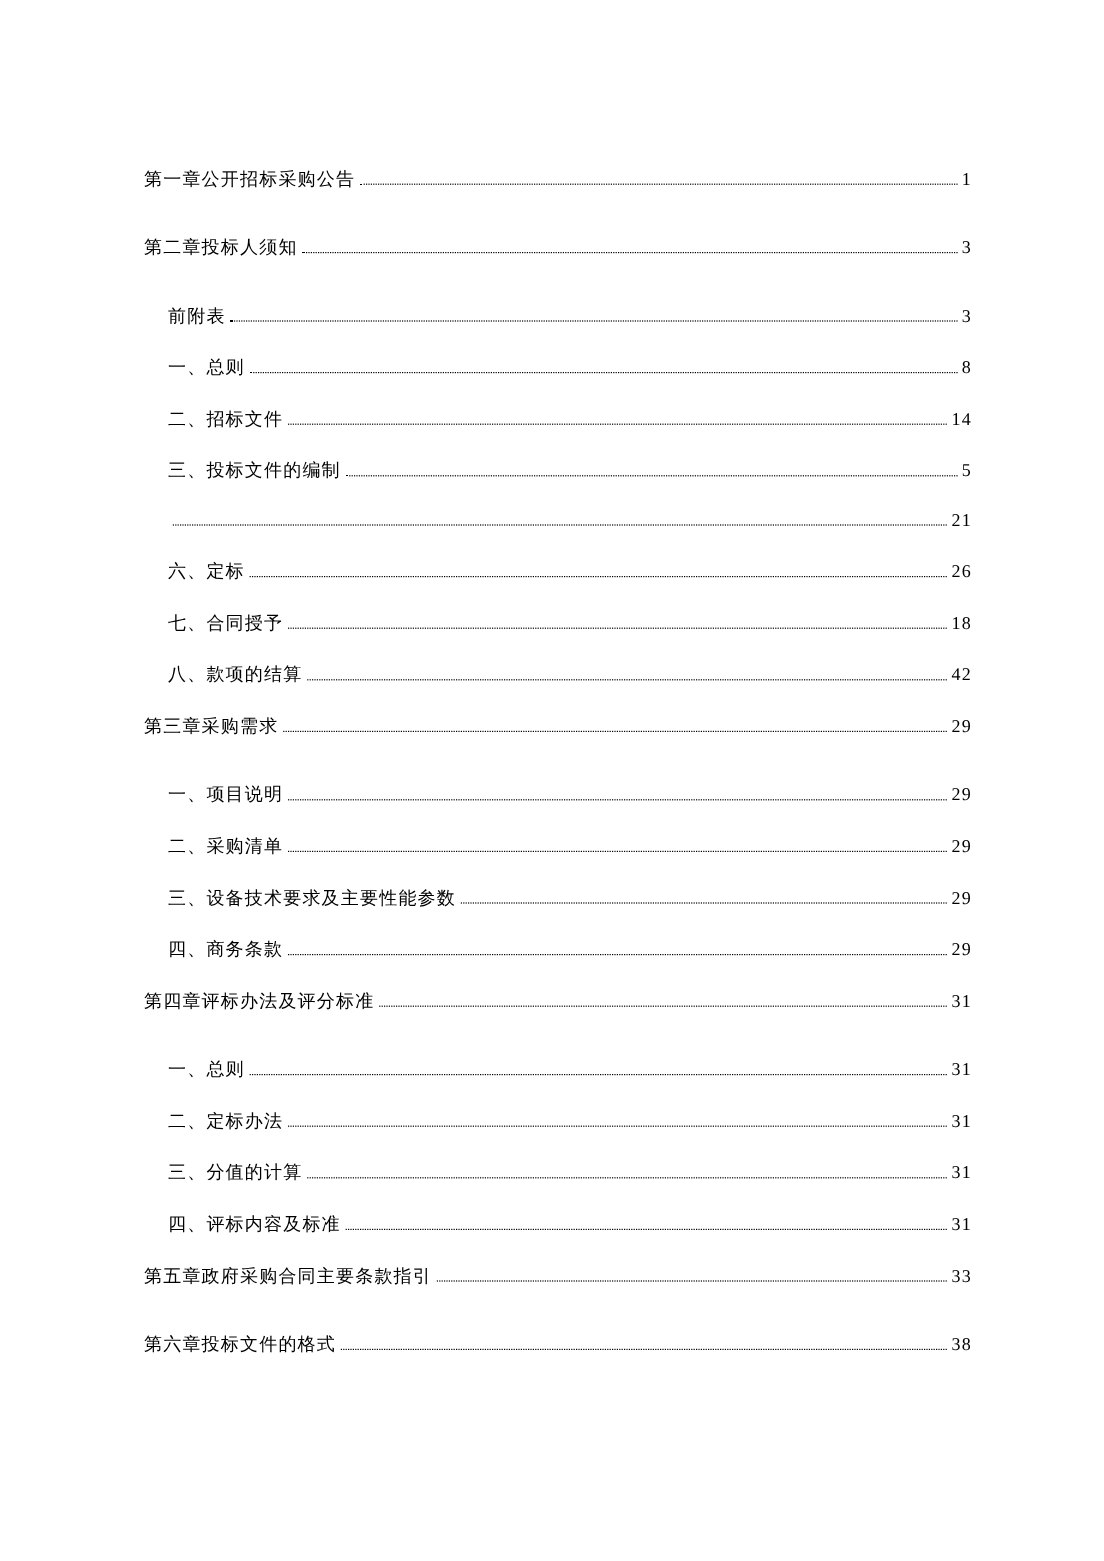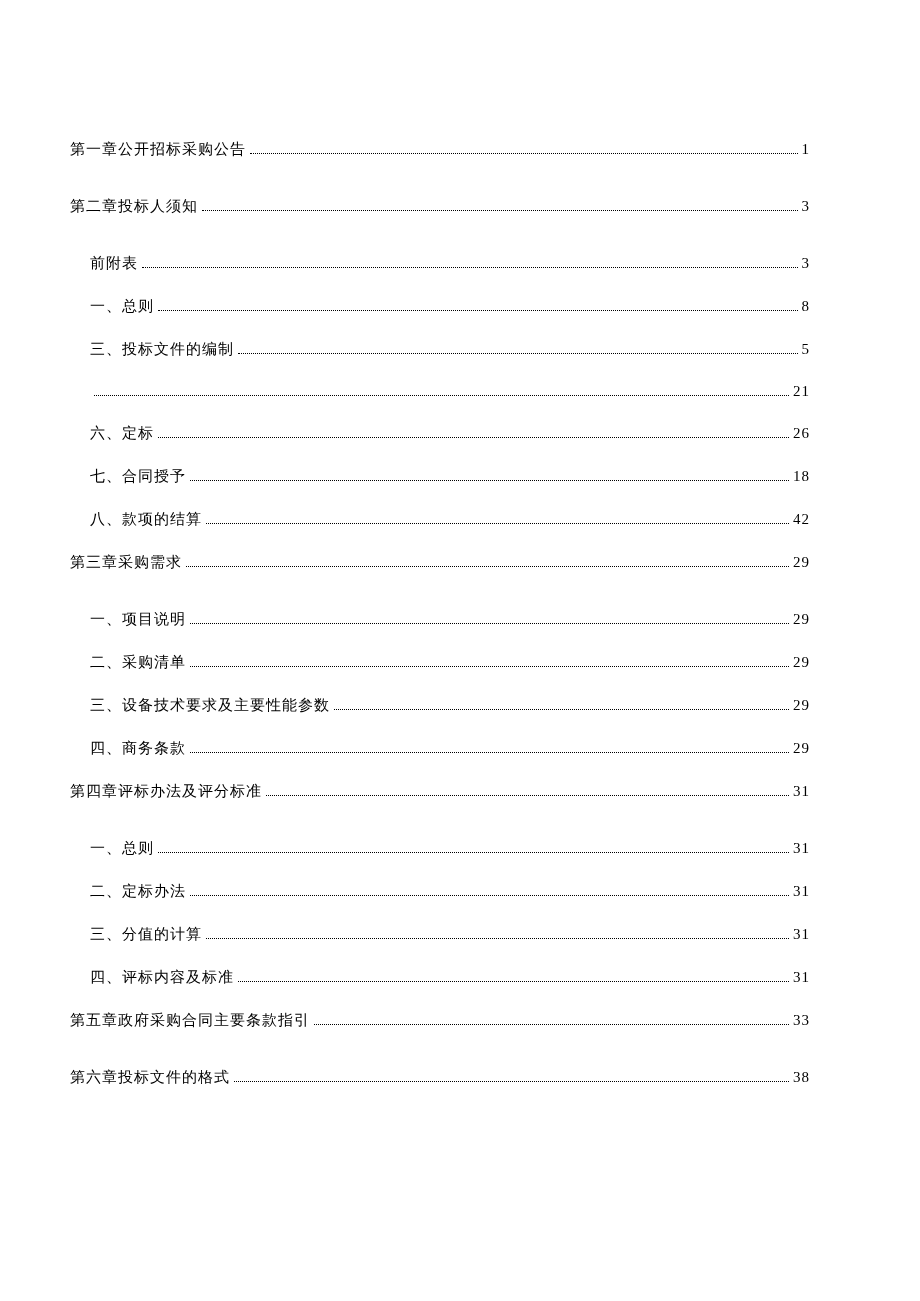--- a/index.html
+++ b/index.html
@@ -4,21 +4,21 @@
   <style>
     body {
       margin: 0;
       padding: 0;
       background: #ffffff;
       font-family: "SimSun", "宋体", serif;
       width: 920px;
       height: 1301px;
     }
     .page {
-      padding: 140px 110px 60px 70px;
+      padding: 140px 110px 60px 120px;
     }
     .toc-entry {
       display: flex;
       align-items: baseline;
       font-size: 15px;
       color: #000;
       margin-bottom: 24px;
       letter-spacing: 1px;
     }
     .toc-entry.level-1 {
@@ -63,20 +63,25 @@
       <span class="toc-dots"></span>
       <span class="toc-page">3</span>
     </div>
 
     <div class="toc-entry level-2">
       <span class="toc-label">一、总则</span>
       <span class="toc-dots"></span>
       <span class="toc-page">8</span>
     </div>
 
+    <div class="toc-entry level-2">
+      <span class="toc-label">二、招标文件</span>
+      <span class="toc-dots"></span>
+      <span class="toc-page">14</span>
+    </div>
 
     <div class="toc-entry level-2">
       <span class="toc-label">三、投标文件的编制</span>
       <span class="toc-dots"></span>
       <span class="toc-page">5</span>
     </div>
 
     <div class="toc-entry level-2">
       <span class="toc-dots"></span>
       <span class="toc-page">21</span>

